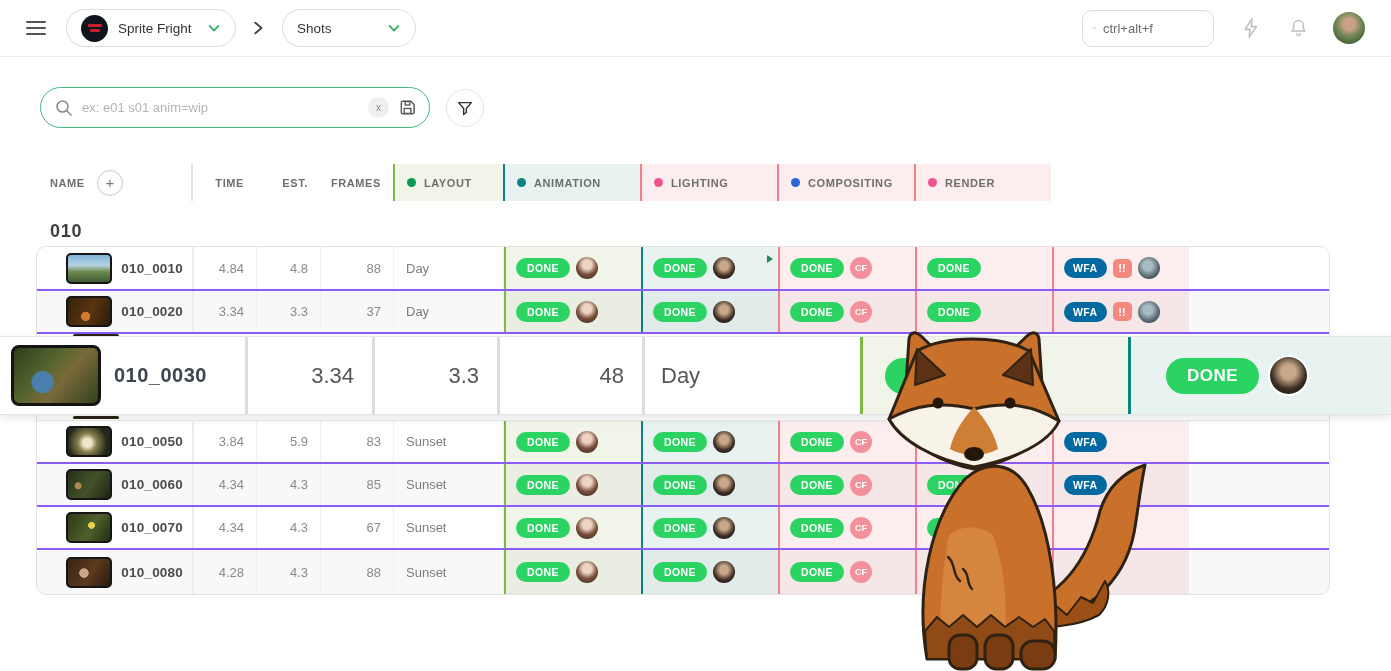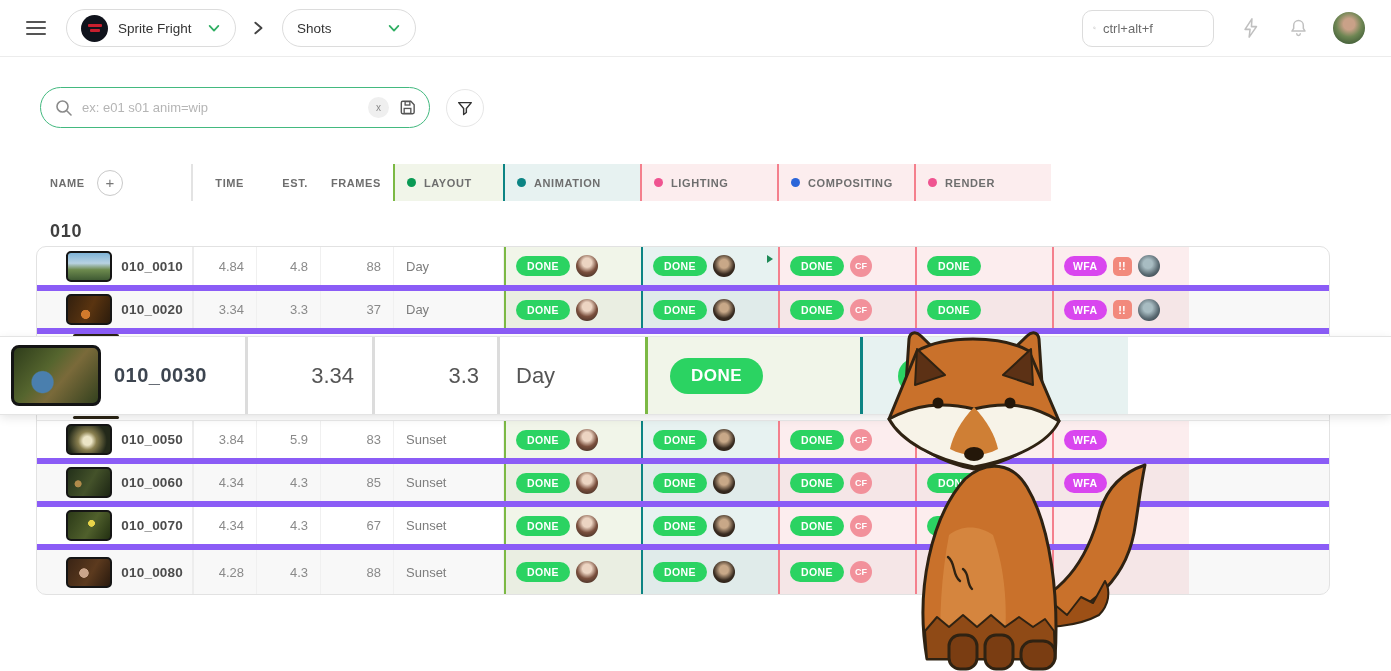--- a/index.html
+++ b/index.html
@@ -59,38 +59,38 @@
   .dot.teal { background:#0c8484; } .dot.pink { background:#ef5490; }
   .col-layout    { background:#f1f5e9; border-left:2px solid #7cb944; }
   .col-animation { background:#e7f2f1; border-left:2px solid #0c8484; }
   .col-pink      { background:#fcedee; border-left:2px solid #f4808d; }
 
   .section-label { position:absolute; top:221px; left:50px; font-size:18px; font-weight:bold;
     color:#3f3f3f; letter-spacing:.8px; }
 
   .tbody { position:absolute; top:246px; left:36px; width:1294px; background:#fff;
     border:1px solid #e2e2e2; border-radius:10px; overflow:hidden; }
-  .row { height:43px; border-bottom:6px solid #8b5cf6; }
+  .row { height:43px; border-bottom:2px solid #8b5cf6; }
   .row.h44 { height:44px; }
   .row:last-child { border-bottom:none; }
   .cell { display:flex; align-items:center; font-size:13px; color:#8a8a8a; position:relative; }
   .alt .cell { box-shadow: inset 0 0 0 99px rgba(70,45,45,0.035); }
   .c-name { justify-content:flex-end; gap:9px; padding-right:9px; border-right:2px solid #ededed; }
   .thumb { width:46px; height:31px; border-radius:5px; border:2px solid #151515; flex:none; }
   .shot-name { font-weight:bold; color:#4c4c4c; font-size:13.5px; letter-spacing:.2px; }
   .c-num { justify-content:flex-end; padding-right:12px; border-right:1px solid #f0f0f0; }
   .c-amb { padding-left:12px; color:#7d7d7d; border-right:1px solid #f0f0f0; }
   .c-task { padding-left:10px; gap:6px; }
   .flag { position:absolute; right:5px; top:8px; width:0; height:0; border-left:6px solid #1e8a57;
     border-top:4px solid transparent; border-bottom:4px solid transparent; }
 
   .badge { display:inline-flex; align-items:center; justify-content:center; font-weight:bold;
     color:#fff; border-radius:20px; font-size:10.5px; letter-spacing:.4px; padding:4px 11px; cursor:pointer; }
   .badge.done { background:#2bd362; }
-  .badge.wfa  { background:#d946ef; padding:4px 9px; }
+  .badge.wfa  { background:#0369a1; padding:4px 9px; }
   .prio { width:19px; height:19px; border-radius:5px; background:#f2897c; color:#fff;
     font-weight:bold; font-size:11px; display:flex; align-items:center; justify-content:center; flex:none; }
   .avatar { width:22px; height:22px; border-radius:50%; flex:none; }
   .avatar.cf { background:#f2919b; color:#fff; font-size:9px; font-weight:bold;
     display:flex; align-items:center; justify-content:center; }
   .avatar.a-layout { background: radial-gradient(circle at 50% 35%, #ecd4c2 25%, #7a4f3d 55%, #4a3328 85%); }
   .avatar.a-anim   { background: radial-gradient(circle at 50% 40%, #c8a888 25%, #3a2d22 60%, #23180f 90%); }
   .avatar.a-comp   { background: radial-gradient(circle at 45% 40%, #a8bcc2 25%, #5a6a72 60%, #323e46 90%); }
 
   
@@ -432,20 +432,21 @@
   </div>
 </div>
 
 <div class="zoomrow">
   <div class="z-cell z-name">
     <span class="z-thumb t3"></span>
     <span class="z-title">010_0030</span>
   </div>
   <div class="z-cell z-num">3.34</div>
   <div class="z-cell z-num">3.3</div>
+  <div class="z-cell z-num">48</div>
   <div class="z-cell z-amb">Day</div>
   <div class="z-cell z-task layout">
     <span class="badge done big">DONE</span>
   </div>
   <div class="z-cell z-task animation">
     <span class="badge done big">DONE</span>
     <span class="avatar a-anim big"></span>
   </div>
 </div>
 

